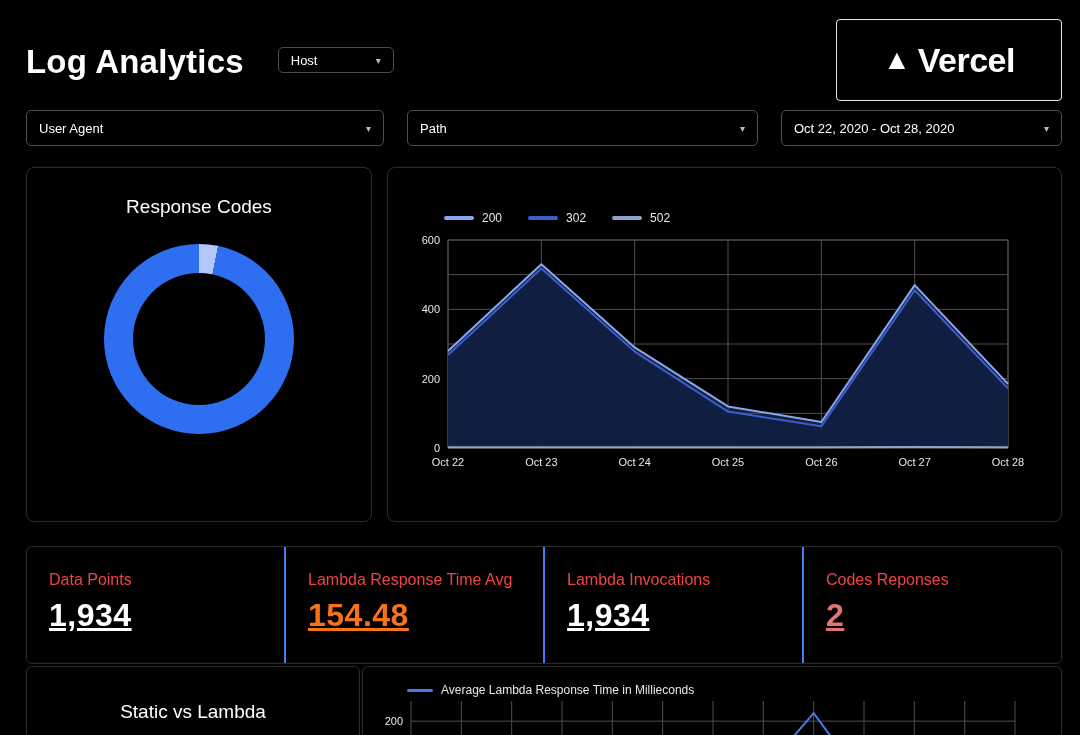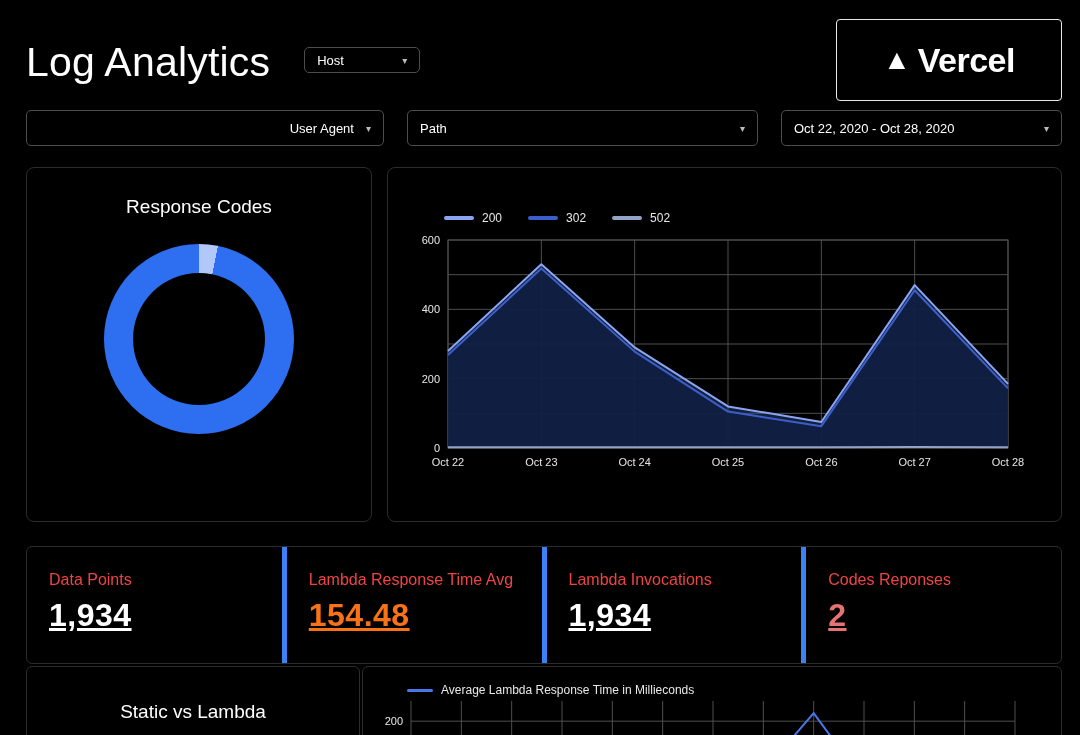--- a/index.html
+++ b/index.html
@@ -1,34 +1,34 @@
 <!DOCTYPE html>
 <html><head>
 <meta charset="utf-8">
 <style>
   html,body{margin:0;padding:0;background:#000;}
   body{font-family:"Liberation Sans",sans-serif;color:#fff;}
   .page{position:relative;width:1080px;height:735px;background:#000;overflow:hidden;}
 
   
   header{display:flex;align-items:center;padding:20px 18px 0 26px;height:80px;box-sizing:content-box;}
-  h1{font-size:41px;font-weight:400;margin:4px 34px 0 0;letter-spacing:.2px;}
+  h1{font-size:33px;font-weight:700;margin:4px 34px 0 0;letter-spacing:.2px;}
   .dd{display:inline-flex;align-items:center;justify-content:space-between;background:#000;
       border:1px solid #4d4d4d;border-radius:5px;color:#fff;font-size:13px;padding:0 12px;
       height:36px;box-sizing:border-box;cursor:pointer;}
   .dd .caret{color:#bbb;font-size:10px;margin-left:12px;}
   .dd-small{height:26px;min-width:116px;}
   .brand-card{margin-left:auto;width:224px;height:80px;background:#000;border:1px solid #e8e8e8;
       border-radius:4px;display:flex;align-items:center;justify-content:center;gap:7px;}
   .tri{font-size:28px;line-height:1;color:#fff;}
   .brand-text{font-size:34px;font-weight:700;letter-spacing:-.5px;color:#fff;}
 
   
   .filters{display:flex;gap:23px;padding:10px 18px 0 26px;}
-  .f-ua{width:358px;justify-content:flex-end;}
+  .f-ua{width:358px;}
   .f-path{flex:1;}
   .f-date{width:281px;}
 
   
   .card{background:#000;border:1px solid #2c2c2c;border-radius:8px;box-sizing:border-box;}
   .charts-row{display:flex;gap:15px;padding:21px 18px 0 26px;}
   .donut-card{width:346px;height:355px;position:relative;overflow:hidden;}
   .donut-card h2{font-size:19px;font-weight:500;text-align:center;margin:28px 0 0;}
   .donut{position:relative;width:190px;height:190px;border-radius:50%;margin:26px auto 0;}
   .donut .hole{position:absolute;inset:29px;background:#000;border-radius:50%;}
@@ -37,21 +37,21 @@
 
   .traffic-card{flex:1;height:355px;padding:40px 16px 0 16px;position:relative;}
   .legend{display:flex;gap:26px;align-items:center;font-size:12px;color:#e8e8e8;height:20px;}
   .traffic-card .legend{margin-left:40px;}
   .legend-item{display:inline-flex;align-items:center;gap:8px;cursor:pointer;}
   .legend-marker{display:inline-block;width:30px;height:4px;border-radius:2px;}
   svg.chart{display:block;margin-top:6px;}
 
   
   .stats{display:flex;margin:24px 18px 0 26px;border:1px solid #2c2c2c;border-radius:6px;height:118px;box-sizing:border-box;background:#000;}
-  .stat{flex:1;padding:24px 0 0 22px;border-left:5px solid #3b82f6;box-sizing:border-box;}
+  .stat{flex:1;padding:24px 0 0 22px;border-left:2px solid #3b82f6;box-sizing:border-box;}
   .stat:first-child{border-left:none;}
   .stat-label{font-size:16px;color:#ef4444;}
   .stat-value{font-size:32px;font-weight:600;margin-top:8px;letter-spacing:.5px;text-decoration:underline;}
 
   
   .bottom-row{display:flex;gap:2px;margin:2px 18px 0 26px;height:260px;}
   .static-card{width:334px;position:relative;border-radius:6px;}
   .static-card h2{font-size:19px;font-weight:500;text-align:center;margin:34px 0 0;}
   .lambda-card{flex:1;border-radius:6px;padding:14px 0 0 0;position:relative;overflow:hidden;}
   .lambda-card .legend{margin-left:44px;height:18px;}

